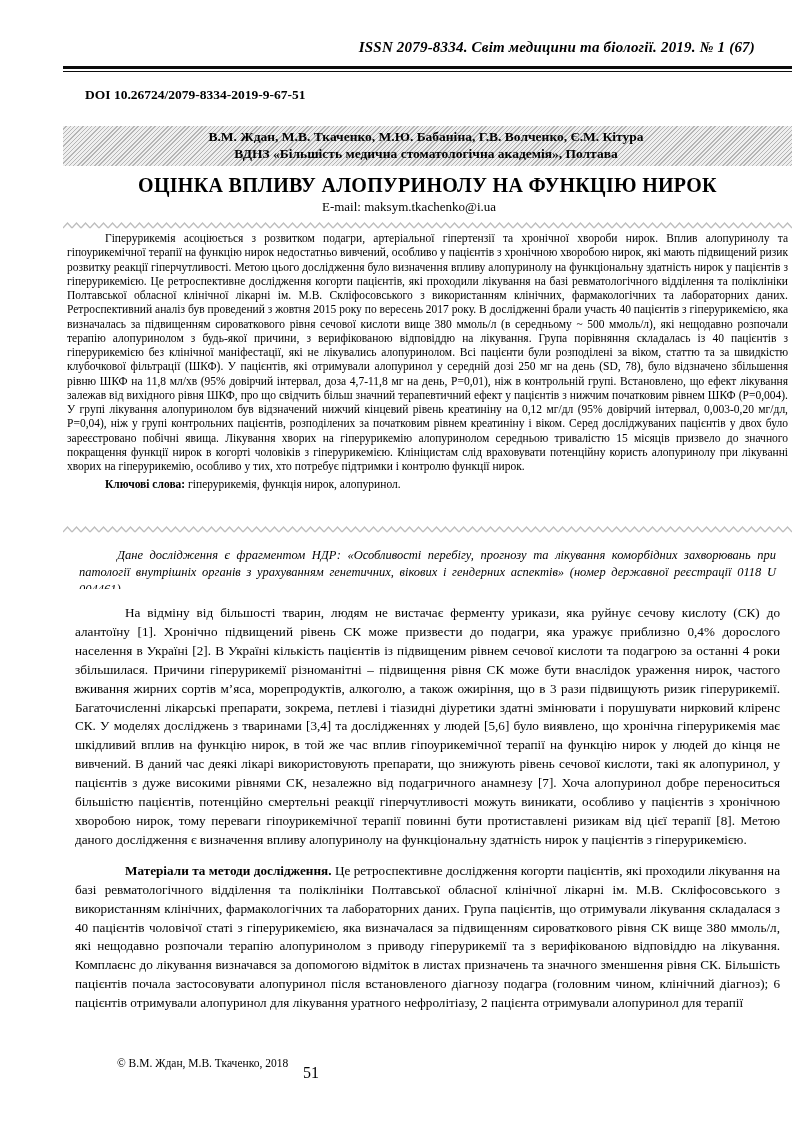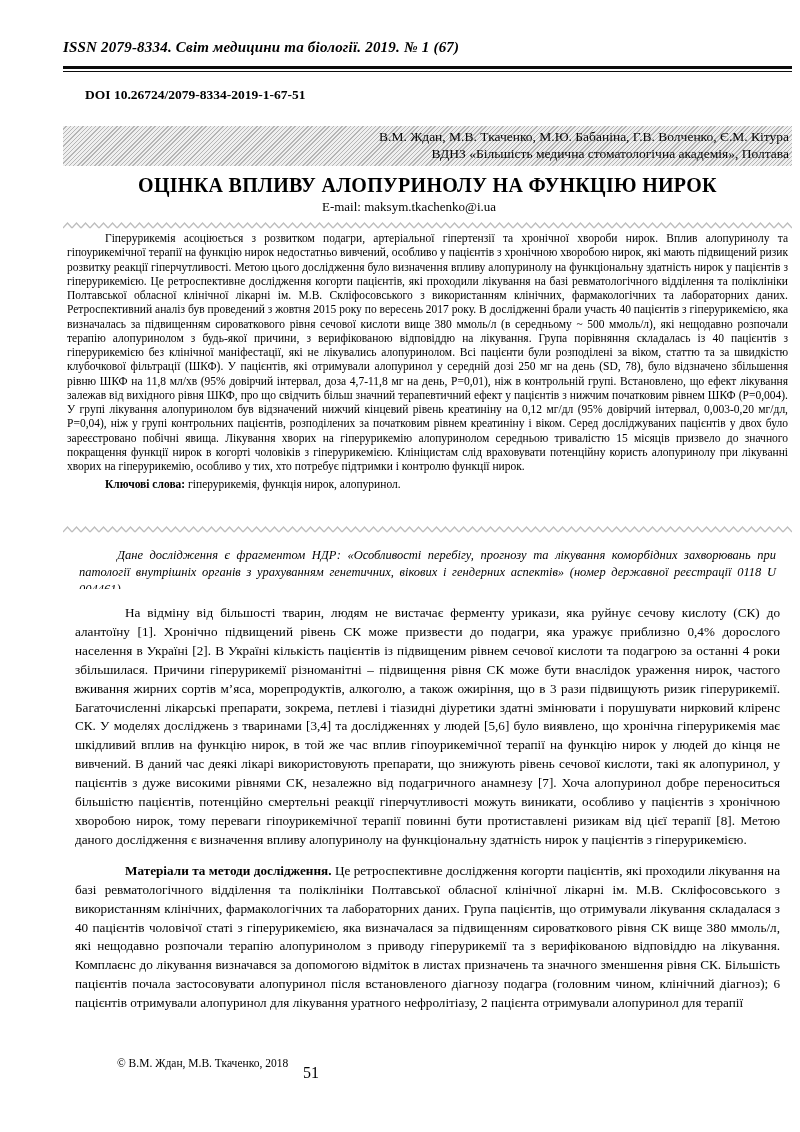--- a/index.html
+++ b/index.html
@@ -3,27 +3,27 @@
 <meta charset="utf-8">
 <style>
   html,body{margin:0;padding:0;}
   body{
     width:800px;height:1132px;position:relative;overflow:hidden;
     background:#ffffff;color:#000000;
     font-family:"Liberation Serif","DejaVu Serif",serif;
     -webkit-font-smoothing:antialiased;
   }
   .abs{position:absolute;}
-  .issn-line{top:39px;left:63px;right:45px;
+  .issn-line{top:39px;left:63px;right:45px;text-align:right;
     font-size:15px;font-weight:bold;font-style:italic;letter-spacing:.2px;}
   .head-rule{top:66px;left:63px;right:8px;height:2px;
     border-top:3px solid #0a0a0a;border-bottom:1px solid #0a0a0a;}
   .doi-block{top:85px;left:85px;font-size:13.5px;font-weight:bold;line-height:19px;}
-  .authors-block{top:126px;left:63px;right:8px;text-align:right;
-    font-weight:normal;font-size:13.5px;line-height:16.5px;padding:3px 3px 4px 0;
+  .authors-block{top:126px;left:63px;right:8px;text-align:center;
+    font-weight:bold;font-size:13.5px;line-height:16.5px;padding:3px 3px 4px 0;
     background:repeating-linear-gradient(135deg,#efefef 0px,#efefef 2px,#b5b5b5 2px,#b5b5b5 3px);}
   .article-title{top:174px;left:63px;right:8px;text-align:center;
     font-weight:bold;font-size:20px;letter-spacing:.3px;}
   .email-line{top:199px;left:63px;right:45px;text-align:center;font-size:13px;}
   .zigzag{left:63px;right:8px;height:7px;}
   .zigzag.z1{top:215px;}
   .zigzag.z2{top:519px;}
   .abstract-block{top:227px;left:63px;right:8px;height:290px;overflow:hidden;
     font-size:11.5px;line-height:14.25px;text-align:justify;}
   .abstract-block p{margin:4px;text-indent:38px;}
@@ -39,21 +39,21 @@
   .page-number{top:1064px;left:303px;font-size:16px;}
 </style>
 </head>
 <body>
 
 <div class="abs issn-line">ISSN 2079-8334. Світ медицини та біології. 2019. № 1 (67)</div>
 
 <div class="abs head-rule"></div>
 
 <div class="abs doi-block">
-  <div>DOI 10.26724/2079-8334-2019-1-67-51</div>
+  <div>DOI 10.26724/2079-8334-2019-9-67-51</div>
 </div>
 
 <div class="abs authors-block">
   <div>В.М. Ждан, М.В. Ткаченко, М.Ю. Бабаніна, Г.В. Волченко, Є.М. Кітура</div>
   <div>ВДНЗ «Більшість медична стоматологічна академія», Полтава</div>
 </div>
 
 <div class="abs article-title">ОЦІНКА ВПЛИВУ АЛОПУРИНОЛУ НА ФУНКЦІЮ НИРОК</div>
 
 <div class="abs email-line">E-mail: maksym.tkachenko@i.ua</div>

